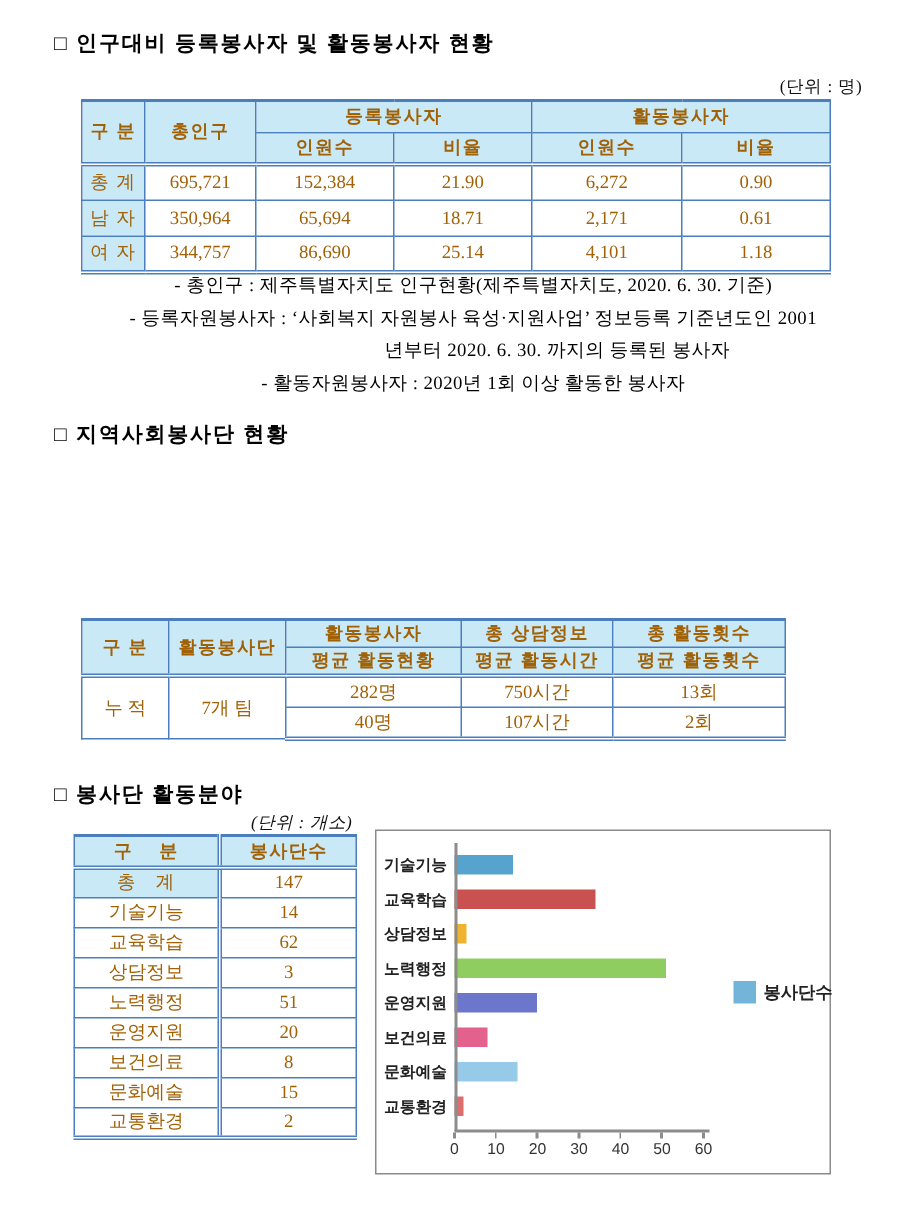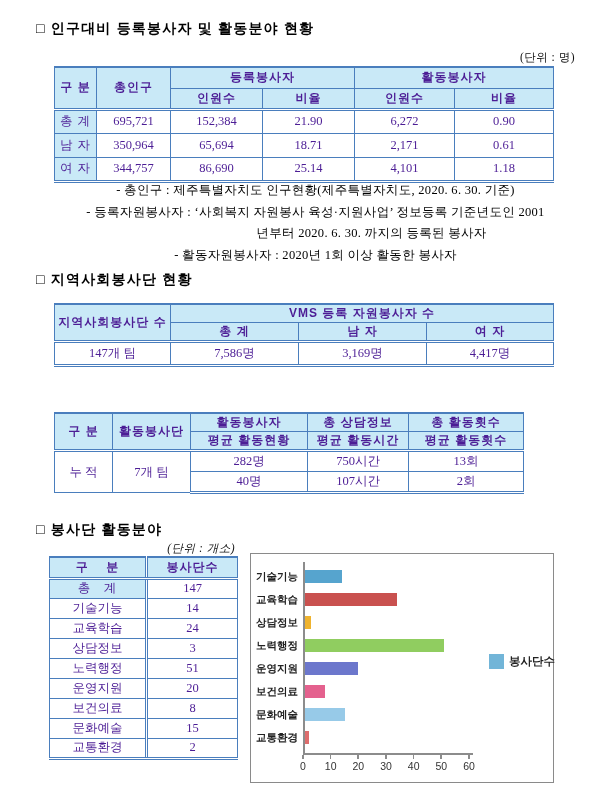--- a/index.html
+++ b/index.html
@@ -2,21 +2,21 @@
 <html><head>
 <meta charset="utf-8">
 <style>
   html,body{margin:0;padding:0;background:#ffffff;}
   .page{position:relative;width:601px;height:805px;background:#fff;overflow:hidden;
         font-family:"Liberation Serif","DejaVu Serif",serif;color:#000;}
   .sec-title{position:absolute;font-family:"Liberation Sans","DejaVu Sans",sans-serif;
         font-weight:bold;font-size:14px;letter-spacing:1.2px;color:#000;white-space:nowrap;}
   .unit{position:absolute;font-size:11.5px;letter-spacing:.5px;text-align:right;color:#111;}
   table.t{position:absolute;border-collapse:collapse;table-layout:fixed;
-        font-size:12.5px;color:#4c1d95;}
+        font-size:12.5px;color:#a16207;}
   table.t td{border:1px solid #4a7ebd;text-align:center;vertical-align:middle;
         padding:0 2px;overflow:hidden;white-space:nowrap;}
   table.t{border-top:2px solid #4a7ebd;}
   table.t tr.last td{border-bottom:3px double #4a7ebd;}
   td.hd{background:#c9e9f7;font-family:"Liberation Sans","DejaVu Sans",sans-serif;
         font-weight:bold;font-size:12px;letter-spacing:1px;}
   td.lbl{background:#c9e9f7;letter-spacing:1px;}
   tr.hdr-end td, td.span-end{border-bottom:3px double #4a7ebd !important;}
   td.dbl{border-left:3px double #4a7ebd !important;}
   tr.h16{height:16px}tr.h17{height:17px}tr.h20{height:20px}tr.h21{height:21px}tr.h24{height:24px}
@@ -41,21 +41,21 @@
   .clegend{position:absolute;left:238px;top:100px;display:flex;align-items:center;gap:5px;}
   .clegend-sq{width:15px;height:15px;flex:none;}
   .clegend-lbl{font-family:"Liberation Sans","DejaVu Sans",sans-serif;
         font-weight:bold;font-size:11.5px;color:#222;white-space:nowrap;}
 </style>
 </head>
 <body>
 
 <div class="page">
 
-  <div class="sec-title" style="left:36px;top:20px;">□ 인구대비 등록봉사자 및 활동분야 현황</div>
+  <div class="sec-title" style="left:36px;top:20px;">□ 인구대비 등록봉사자 및 활동봉사자 현황</div>
   <div class="unit" style="left:430px;top:50px;width:145px;">(단위 : 명)</div>
 
   <table class="t" style="left:54px;top:66px;width:499px;">
     <colgroup>
         <col style="width:42px">
         <col style="width:74px">
         <col style="width:92px">
       <col style="width:92px">
         <col style="width:100px">
         <col style="width:99px">
@@ -100,47 +100,22 @@
     </tbody>
   </table>
 
   <div class="notes" style="left:38px;top:180px;width:555px;">
     <div class="note-line">- 총인구 : 제주특별자치도 인구현황(제주특별자치도, 2020. 6. 30. 기준)</div>
     <div class="note-line">- 등록자원봉사자 : ‘사회복지 자원봉사 육성·지원사업’ 정보등록 기준년도인 2001</div>
     <div class="note-line note-indent">년부터 2020. 6. 30. 까지의 등록된 봉사자</div>
     <div class="note-line">- 활동자원봉사자 : 2020년 1회 이상 활동한 봉사자</div>
   </div>
 
-  <div class="sec-title" style="left:36px;top:271px;">□ 지역사회봉사단 현황</div>
-
-  <table class="t" style="left:54px;top:303px;width:499px;">
-    <colgroup>
-        <col style="width:116px">
-        <col style="width:128px">
-        <col style="width:128px">
-        <col style="width:127px">
-      </colgroup>
-    <tbody>
-    <tr class="h16">
-      <td class="hd span-end" rowspan="2">지역사회봉사단 수</td>
-      <td class="hd" colspan="3">VMS 등록 자원봉사자 수</td>
-    </tr>
-    <tr class="h17 hdr-end">
-      <td class="hd">총 계</td>
-      <td class="hd">남 자</td>
-      <td class="hd">여 자</td>
-    </tr>
-    <tr class="h24 last">
-      <td>147개 팀</td>
-      <td>7,586명</td>
-      <td>3,169명</td>
-      <td>4,417명</td>
-    </tr>
-    </tbody>
-  </table>
+  <div class="sec-title" style="left:36px;top:281px;">□ 지역사회봉사단 현황</div>
+
 
 
   <table class="t" style="left:54px;top:412px;width:469px;">
     <colgroup>
         <col style="width:58px">
         <col style="width:78px">
         <col style="width:117px">
       <col style="width:101px">
         <col style="width:115px">
       </colgroup>
@@ -188,21 +163,21 @@
     <tr class="h20">
       <td class="lbl">총&nbsp;&nbsp;&nbsp;계</td>
       <td class="dbl">147</td>
     </tr>
     <tr class="h20">
       <td>기술기능</td>
       <td class="dbl">14</td>
     </tr>
     <tr class="h20">
       <td>교육학습</td>
-      <td class="dbl">24</td>
+      <td class="dbl">62</td>
     </tr>
     <tr class="h20">
       <td>상담정보</td>
       <td class="dbl">3</td>
     </tr>
     <tr class="h20">
       <td>노력행정</td>
       <td class="dbl">51</td>
     </tr>
     <tr class="h20">

